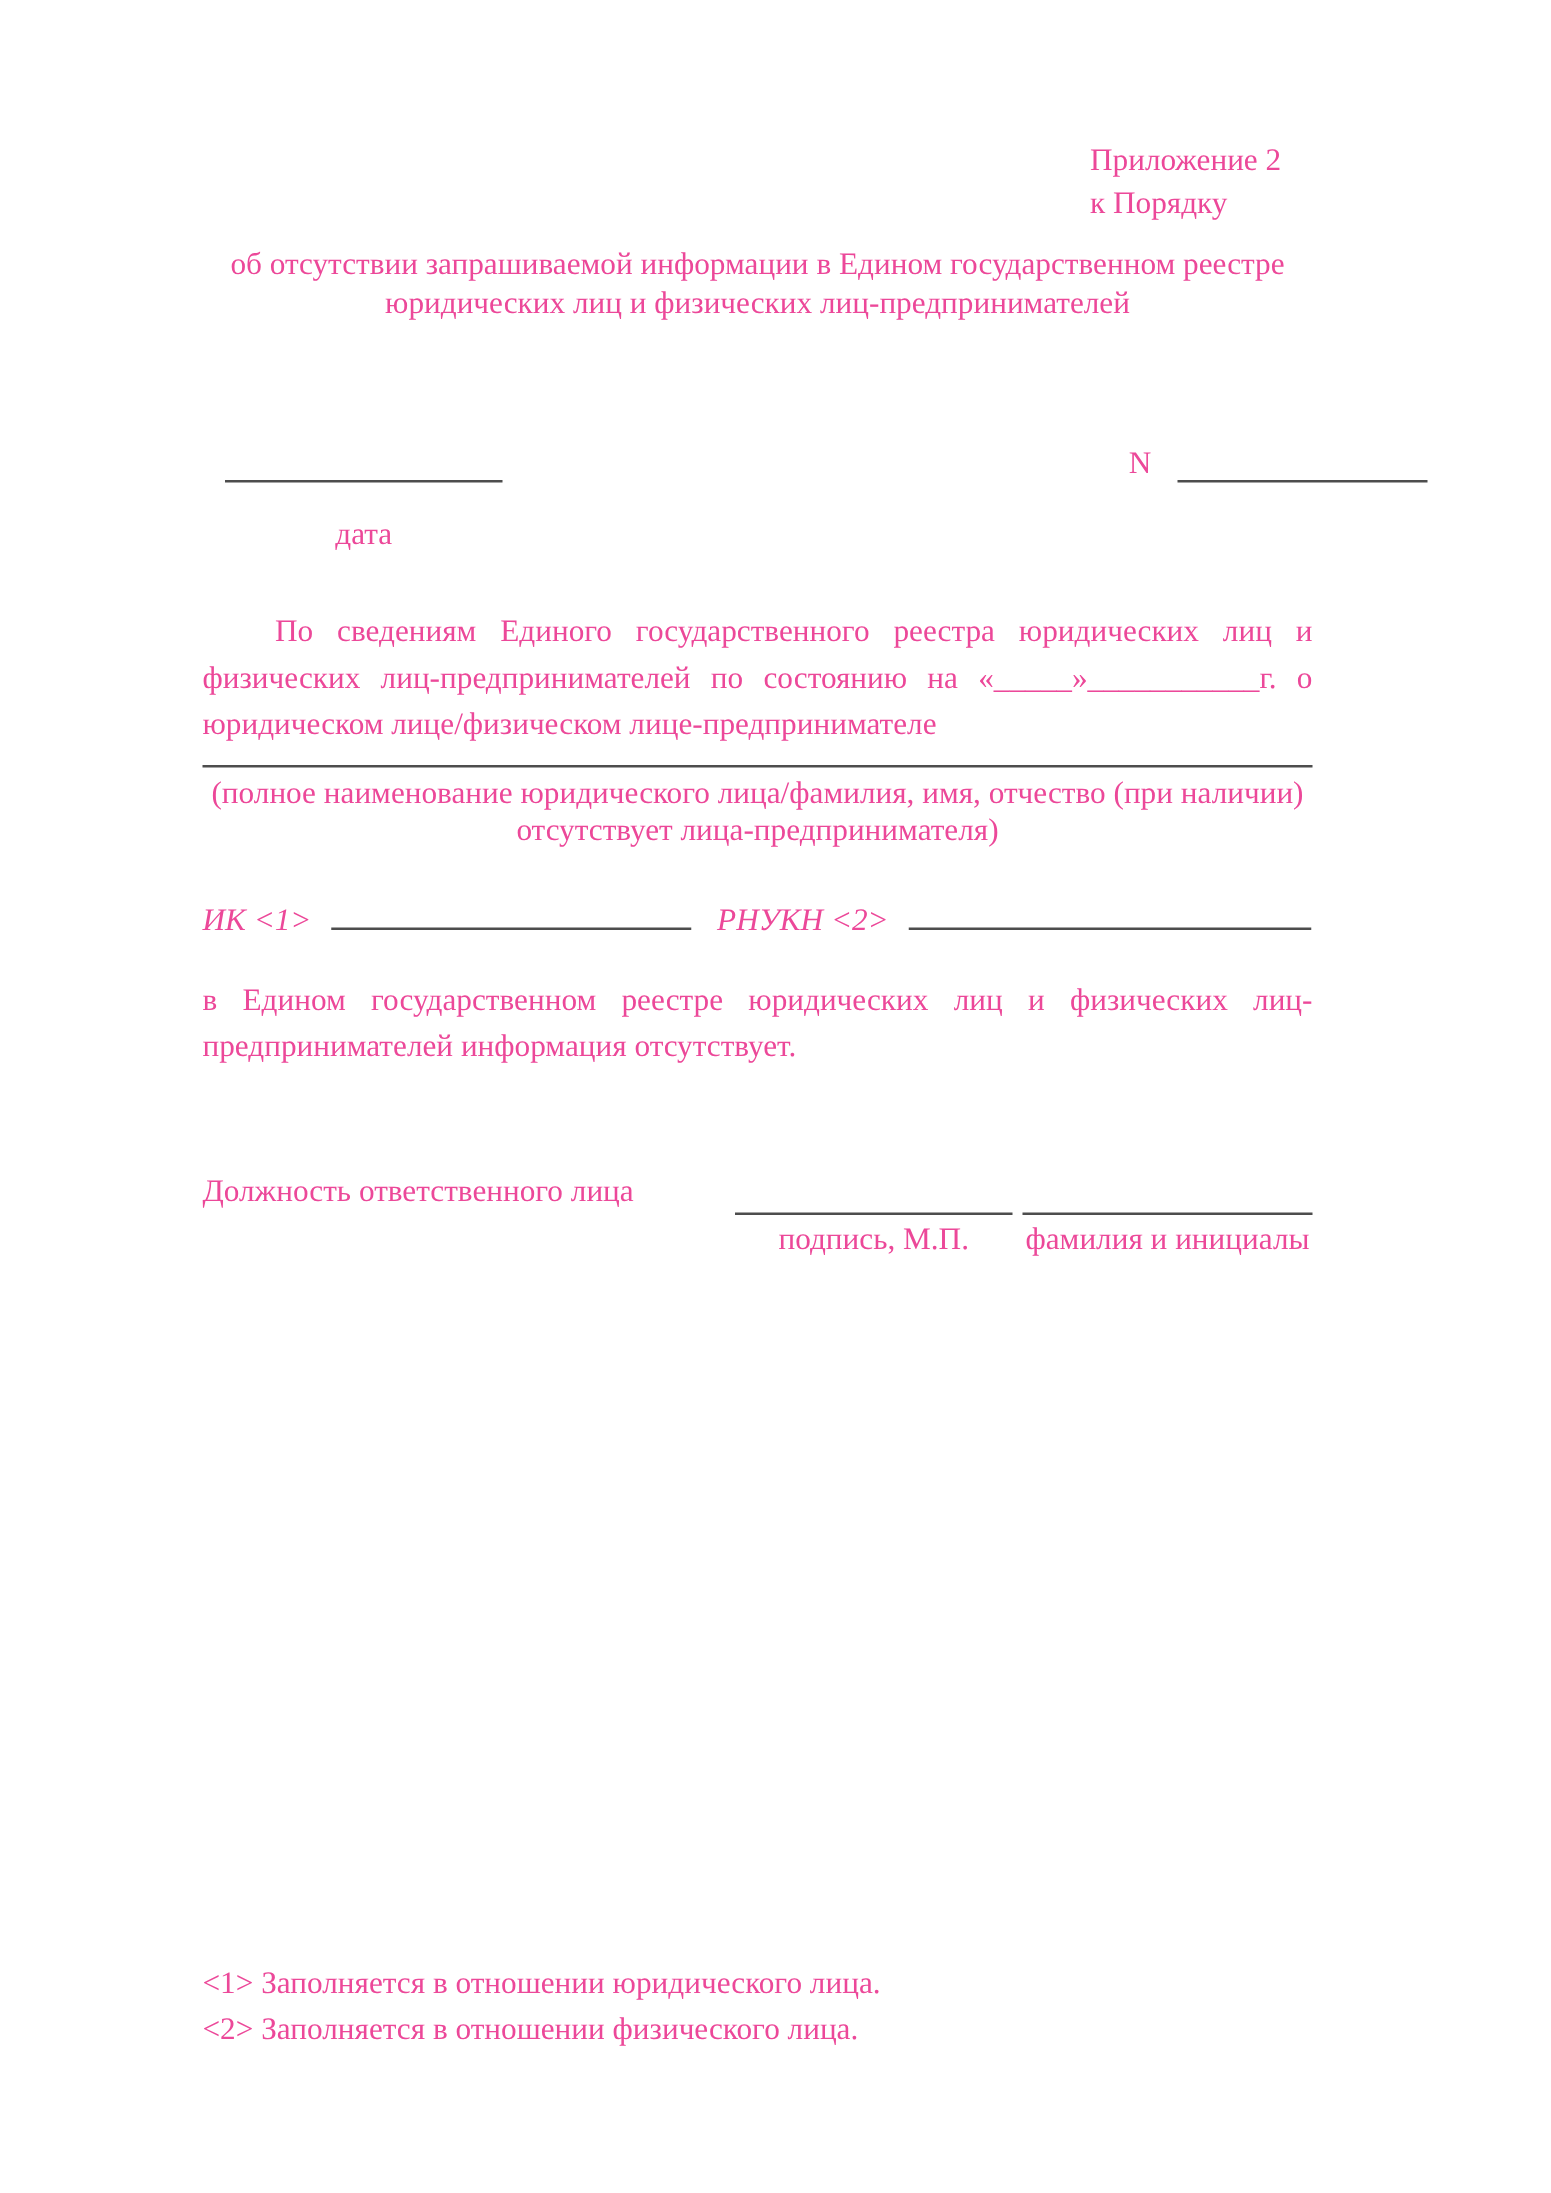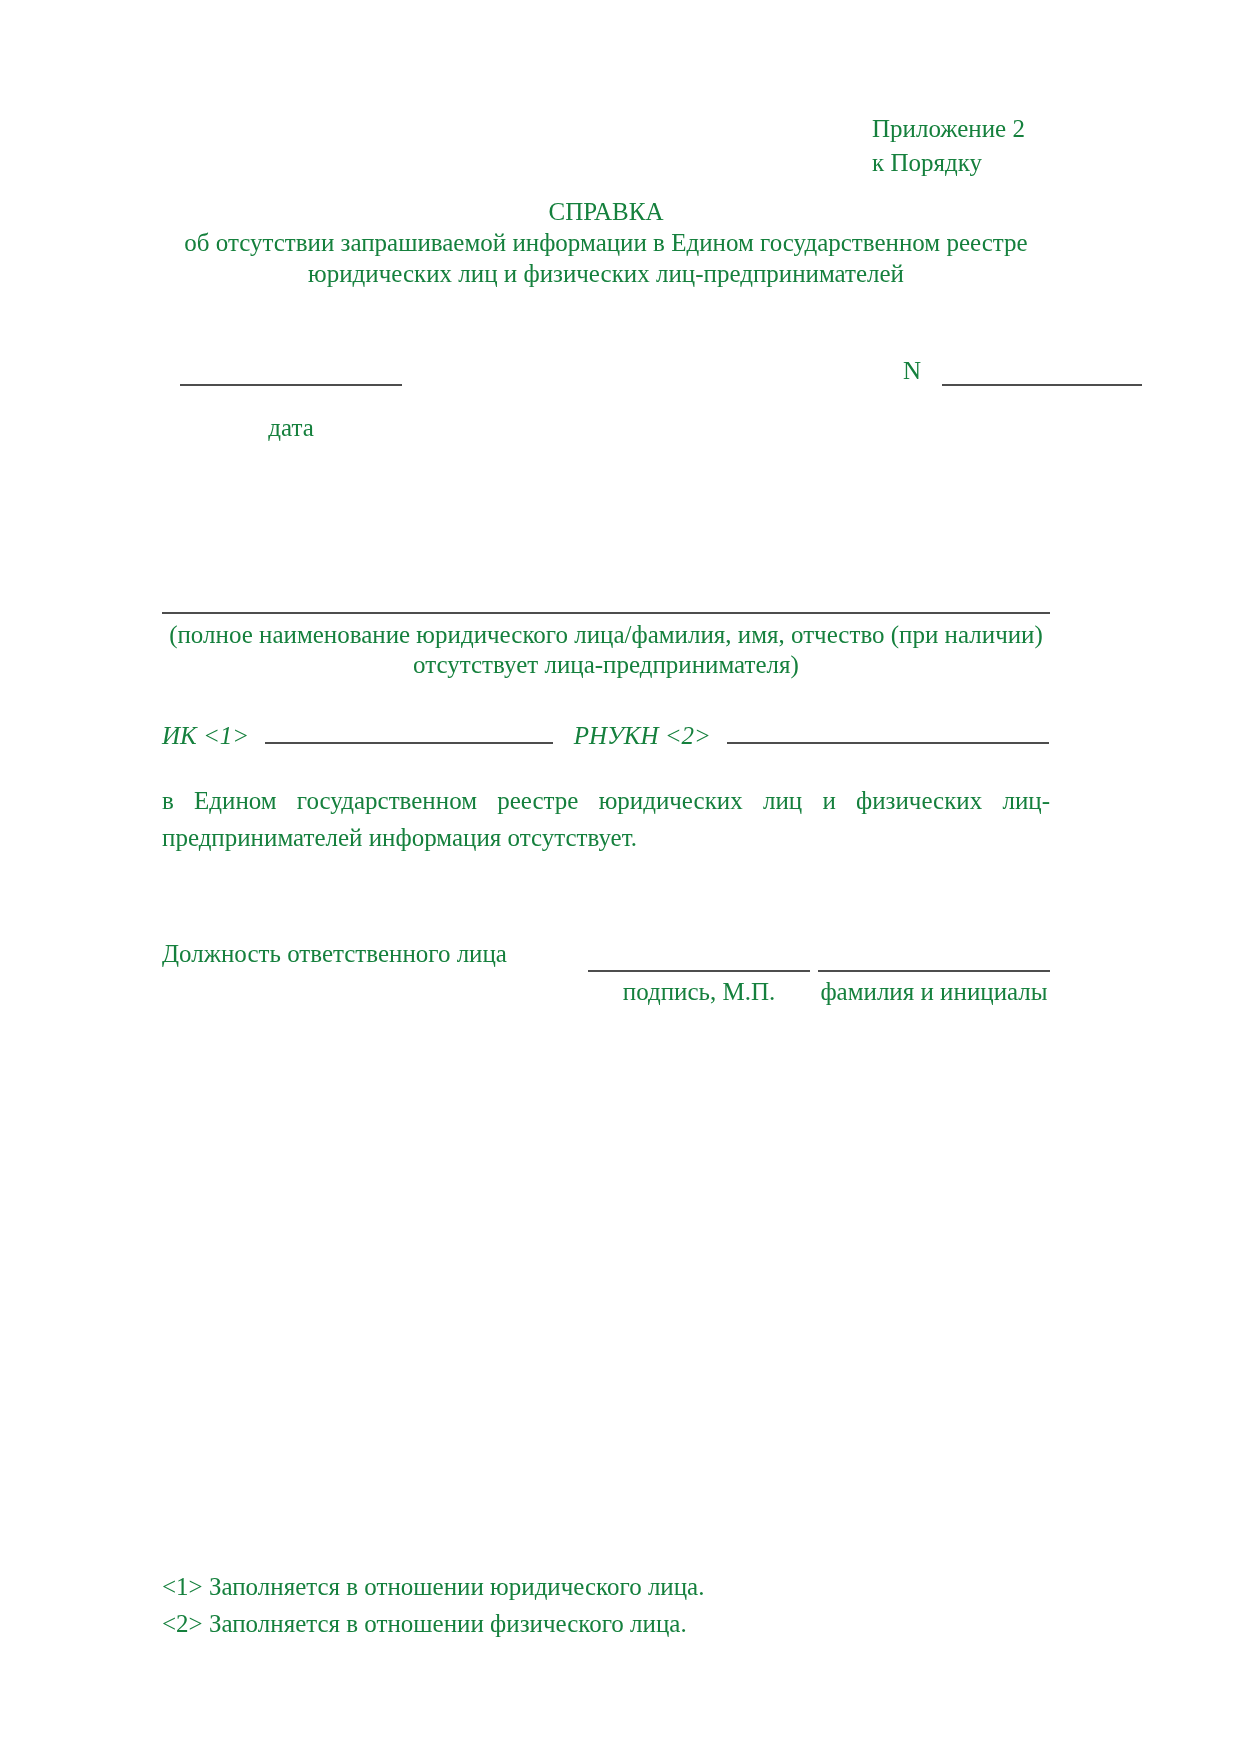--- a/index.html
+++ b/index.html
@@ -3,21 +3,21 @@
 <meta charset="utf-8">
 <style>
   html, body { margin: 0; padding: 0; background: #ffffff; }
   .page {
     position: relative;
     width: 1241px;
     height: 1754px;
     background: #ffffff;
     font-family: "Liberation Serif", "DejaVu Serif", serif;
     font-size: 25px;
-    color: #15803d;
+    color: #ec4899;
     overflow: hidden;
   }
   .abs { position: absolute; }
   .center { text-align: center; }
   .just { text-align: justify; text-align-last: justify; }
   .blank {
     display: inline-block;
     border-bottom: 2px solid #4d4d4d;
     height: 26px;
     vertical-align: baseline;
@@ -37,31 +37,35 @@
 <body>
 
 <div class="page">
 
   <div class="abs appendix" style="left:872px; top:112px;">
     <div>Приложение 2</div>
     <div>к Порядку</div>
   </div>
 
   <div class="abs center titleblock" style="left:162px; top:196px; width:888px;">
-    <div>СПРАВКА</div>
     <div>об отсутствии запрашиваемой информации в Едином государственном реестре</div>
     <div>юридических лиц и физических лиц-предпринимателей</div>
   </div>
 
   <div class="rule" style="left:180px; top:384px; width:222px;"></div>
   <div class="abs" style="left:180px; top:390px; width:222px; text-align:center;margin-top:24px;">дата</div>
 
   <div class="abs" style="left:903px; top:357px;">N</div>
   <div class="rule" style="left:942px; top:384px; width:200px;"></div>
 
+  <div class="abs lh" style="left:162px; top:487px; width:888px;">
+    <div class="just" style="text-indent:58px;">По сведениям Единого государственного реестра юридических лиц и</div>
+    <div class="just">физических лиц-предпринимателей по состоянию на «_____»___________г. о</div>
+    <div>юридическом лице/физическом лице-предпринимателе</div>
+  </div>
 
   <div class="rule" style="left:162px; top:612px; width:888px;"></div>
   <div class="abs center small" style="left:162px; top:620px; width:888px; line-height:30px;">
     <div>(полное наименование юридического лица/фамилия, имя, отчество (при наличии)</div>
     <div>отсутствует лица-предпринимателя)</div>
   </div>
 
   <div class="abs" style="left:162px; top:716px; width:888px; white-space:nowrap;font-style:italic;">
     <span class="codes-label">ИК &lt;1&gt;</span>
     <span class="blank" style="width:288px; margin-left:10px;"></span>

